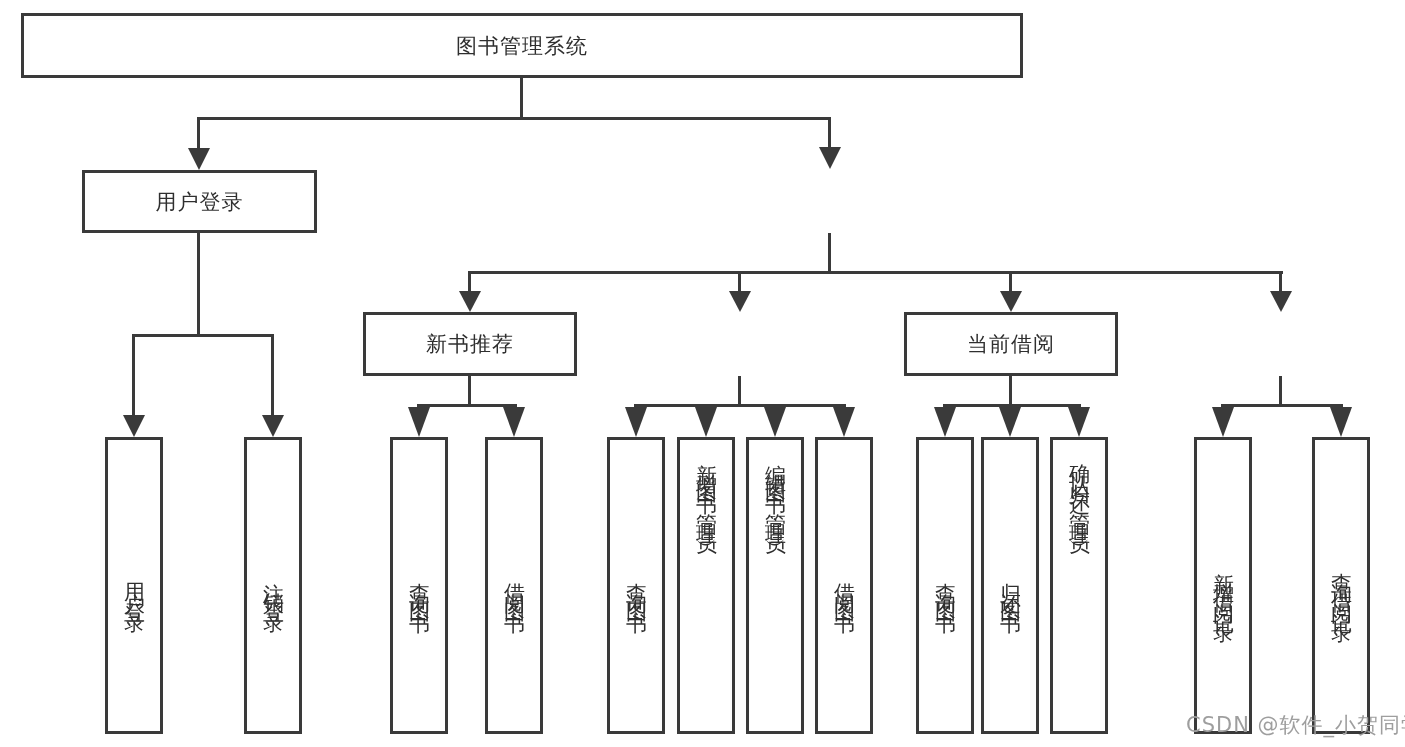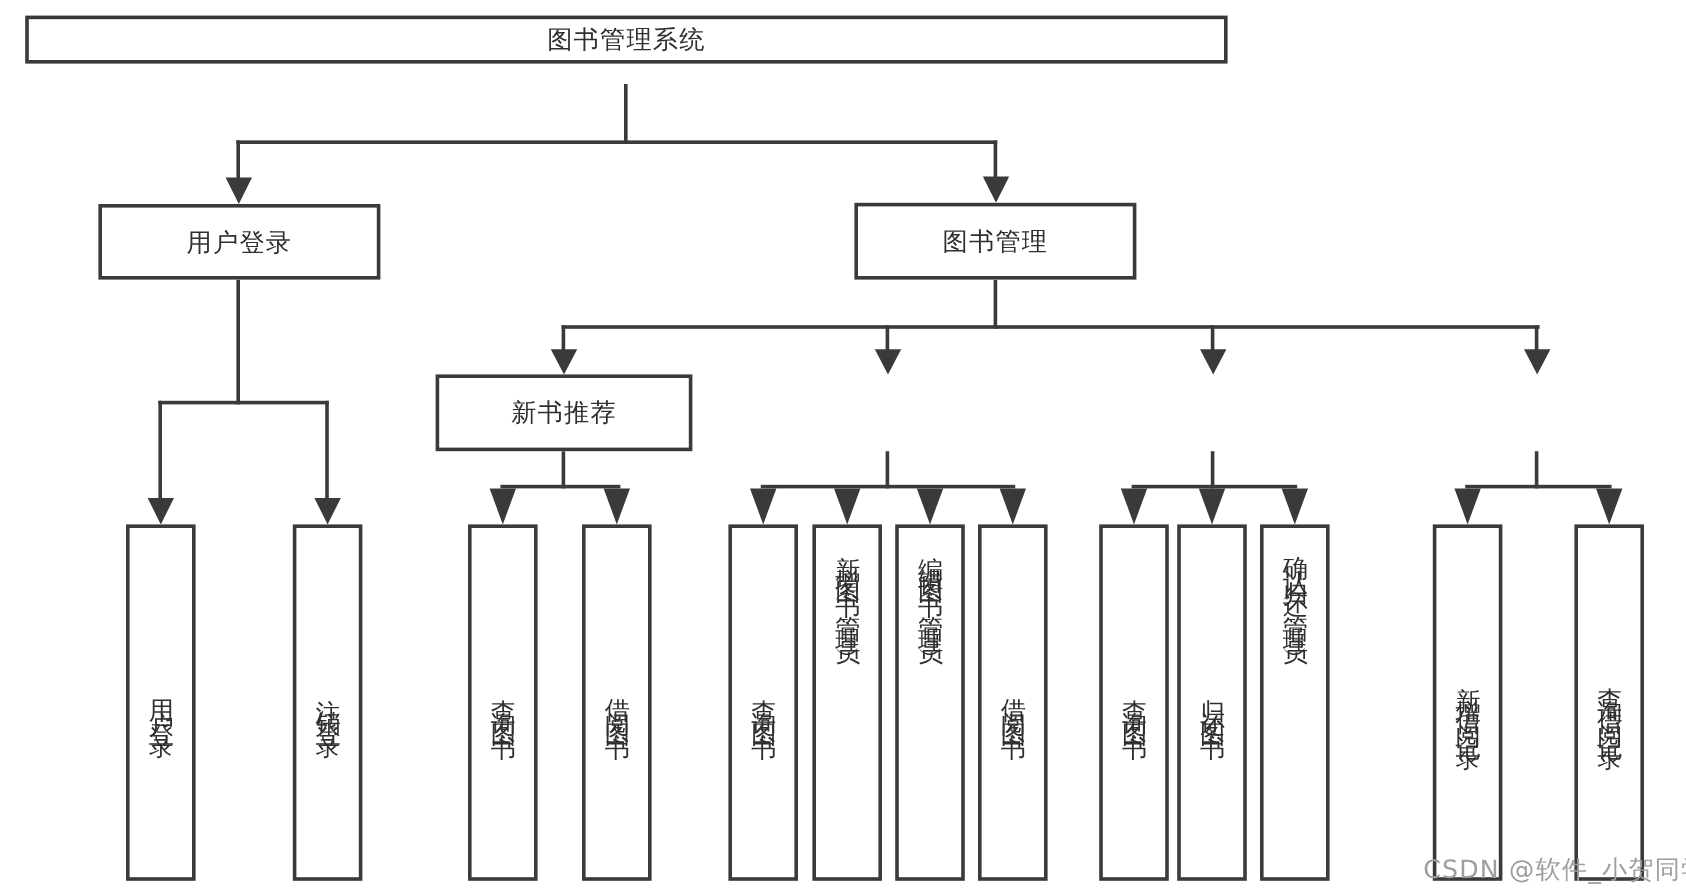--- a/index.html
+++ b/index.html
@@ -72,36 +72,33 @@
     letter-spacing: 1px;
     z-index: 5;
     white-space: nowrap;
   }
 </style>
 </head>
 <body>
 
 <div id="stage">
 
-  <div class="node" style="left:21px; top:13px; width:1002px; height:40px;">
+  <div class="node" style="left:21px; top:13px; width:1002px; height:65px;">
     <span>图书管理系统</span>
   </div>
 
   <div class="vline" style="left:520px; top:70px; height:49px;"></div>
   <div class="hline" style="left:197px; top:117px; width:634px;"></div>
   <div class="vline" style="left:197px; top:117px; height:34px;"></div>
   <div class="arrow" style="left:188px; top:148px;"></div>
   <div class="vline" style="left:828px; top:117px; height:33px;"></div>
   <div class="arrow" style="left:819px; top:147px;"></div>
 
   <div class="node" style="left:82px; top:170px; width:235px; height:63px;">
     <span>用户登录</span>
-  </div>
-  <div class="node" style="left:712px; top:169px; width:235px; height:64px;">
-    <span>图书管理</span>
   </div>
 
   <div class="vline" style="left:197px; top:233px; height:104px;"></div>
   <div class="hline" style="left:132px; top:334px; width:142px;"></div>
   <div class="vline" style="left:132px; top:334px; height:82px;"></div>
   <div class="arrow" style="left:123px; top:415px;"></div>
   <div class="vline" style="left:271px; top:334px; height:82px;"></div>
   <div class="arrow" style="left:262px; top:415px;"></div>
 
   <div class="vline" style="left:828px; top:233px; height:41px;"></div>
@@ -110,20 +107,23 @@
   <div class="arrow a21" style="left:459px; top:291px;"></div>
   <div class="vline" style="left:738px; top:271px; height:22px;"></div>
   <div class="arrow a21" style="left:729px; top:291px;"></div>
   <div class="vline" style="left:1009px; top:271px; height:22px;"></div>
   <div class="arrow a21" style="left:1000px; top:291px;"></div>
   <div class="vline" style="left:1279px; top:271px; height:22px;"></div>
   <div class="arrow a21" style="left:1270px; top:291px;"></div>
 
   <div class="node" style="left:363px; top:312px; width:214px; height:64px;text-align:center;">
     <span>新书推荐</span>
+  </div>
+  <div class="node" style="left:904px; top:312px; width:214px; height:64px;">
+    <span>当前借阅</span>
   </div>
 
   <div class="vline" style="left:468px; top:376px; height:31px;"></div>
   <div class="hline" style="left:417px; top:404px; width:100px;"></div>
   <div class="arrow a30" style="left:408px; top:407px;"></div>
   <div class="arrow a30" style="left:503px; top:407px;"></div>
 
   <div class="vline" style="left:738px; top:376px; height:31px;"></div>
   <div class="hline" style="left:634px; top:404px; width:212px;"></div>
   <div class="arrow a30" style="left:625px; top:407px;"></div>

